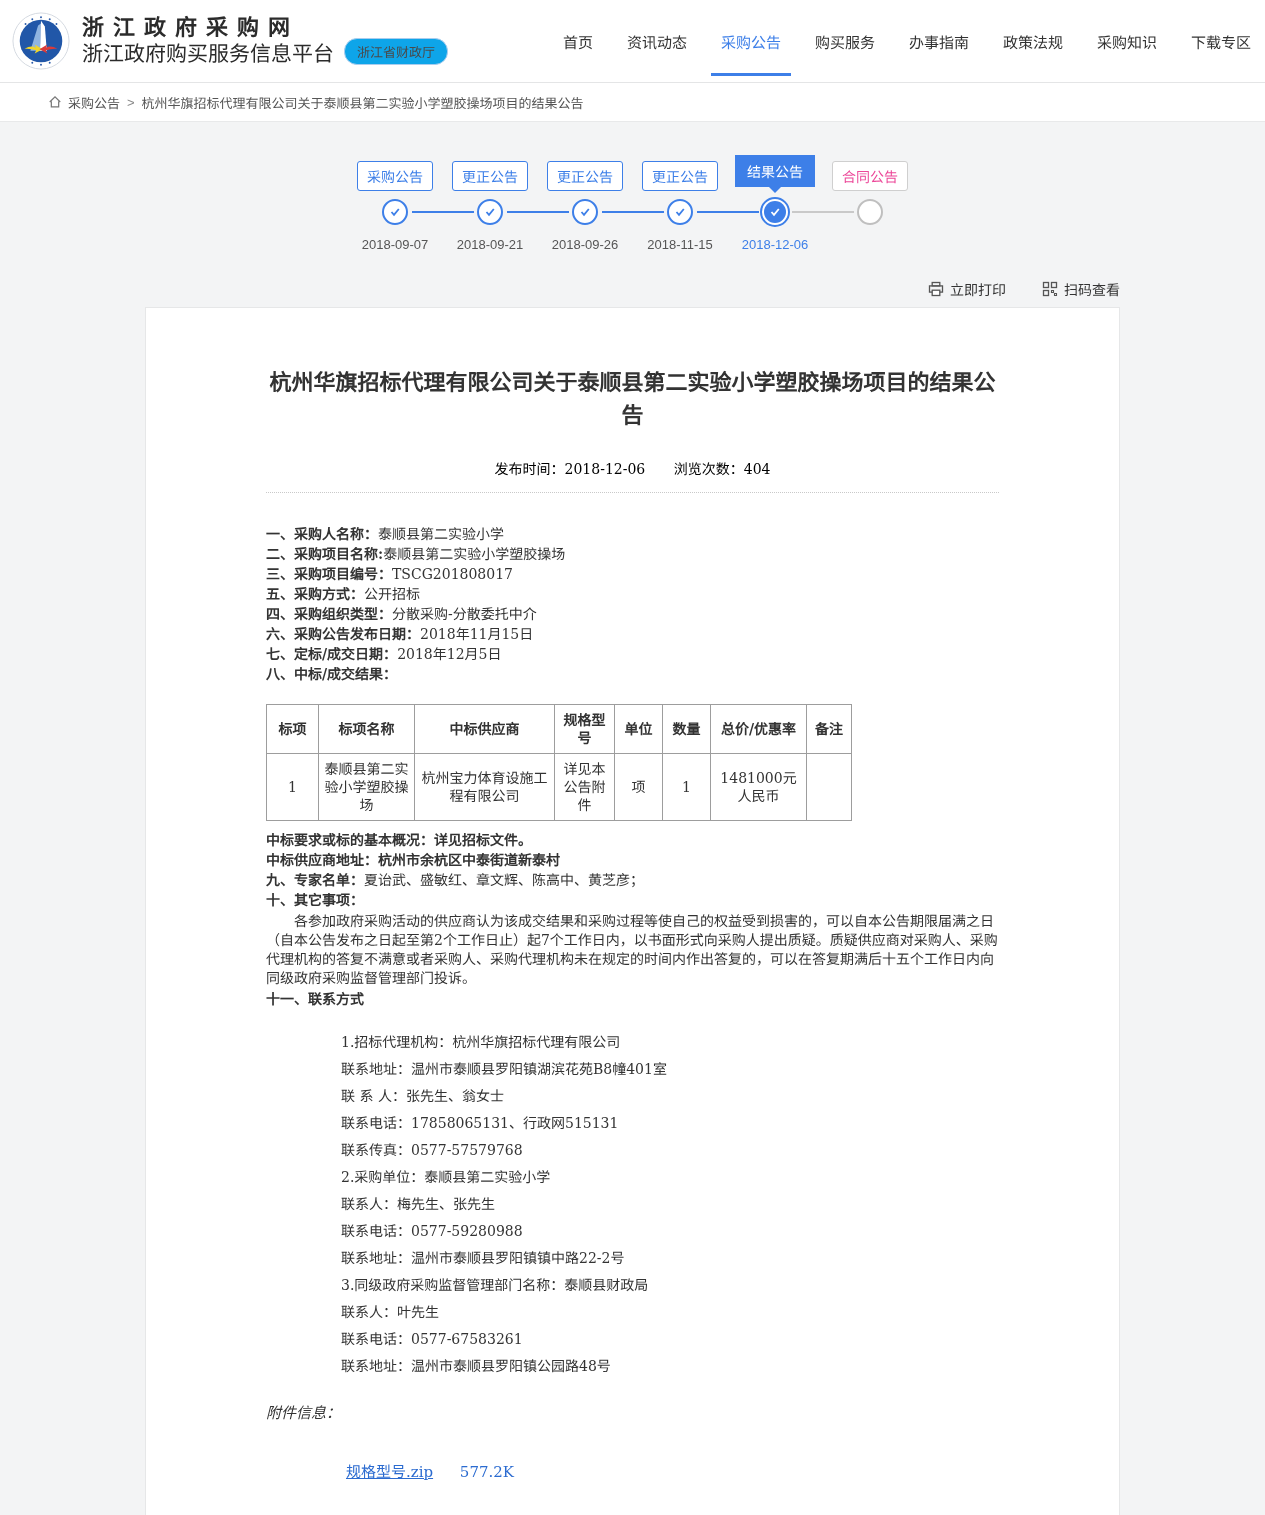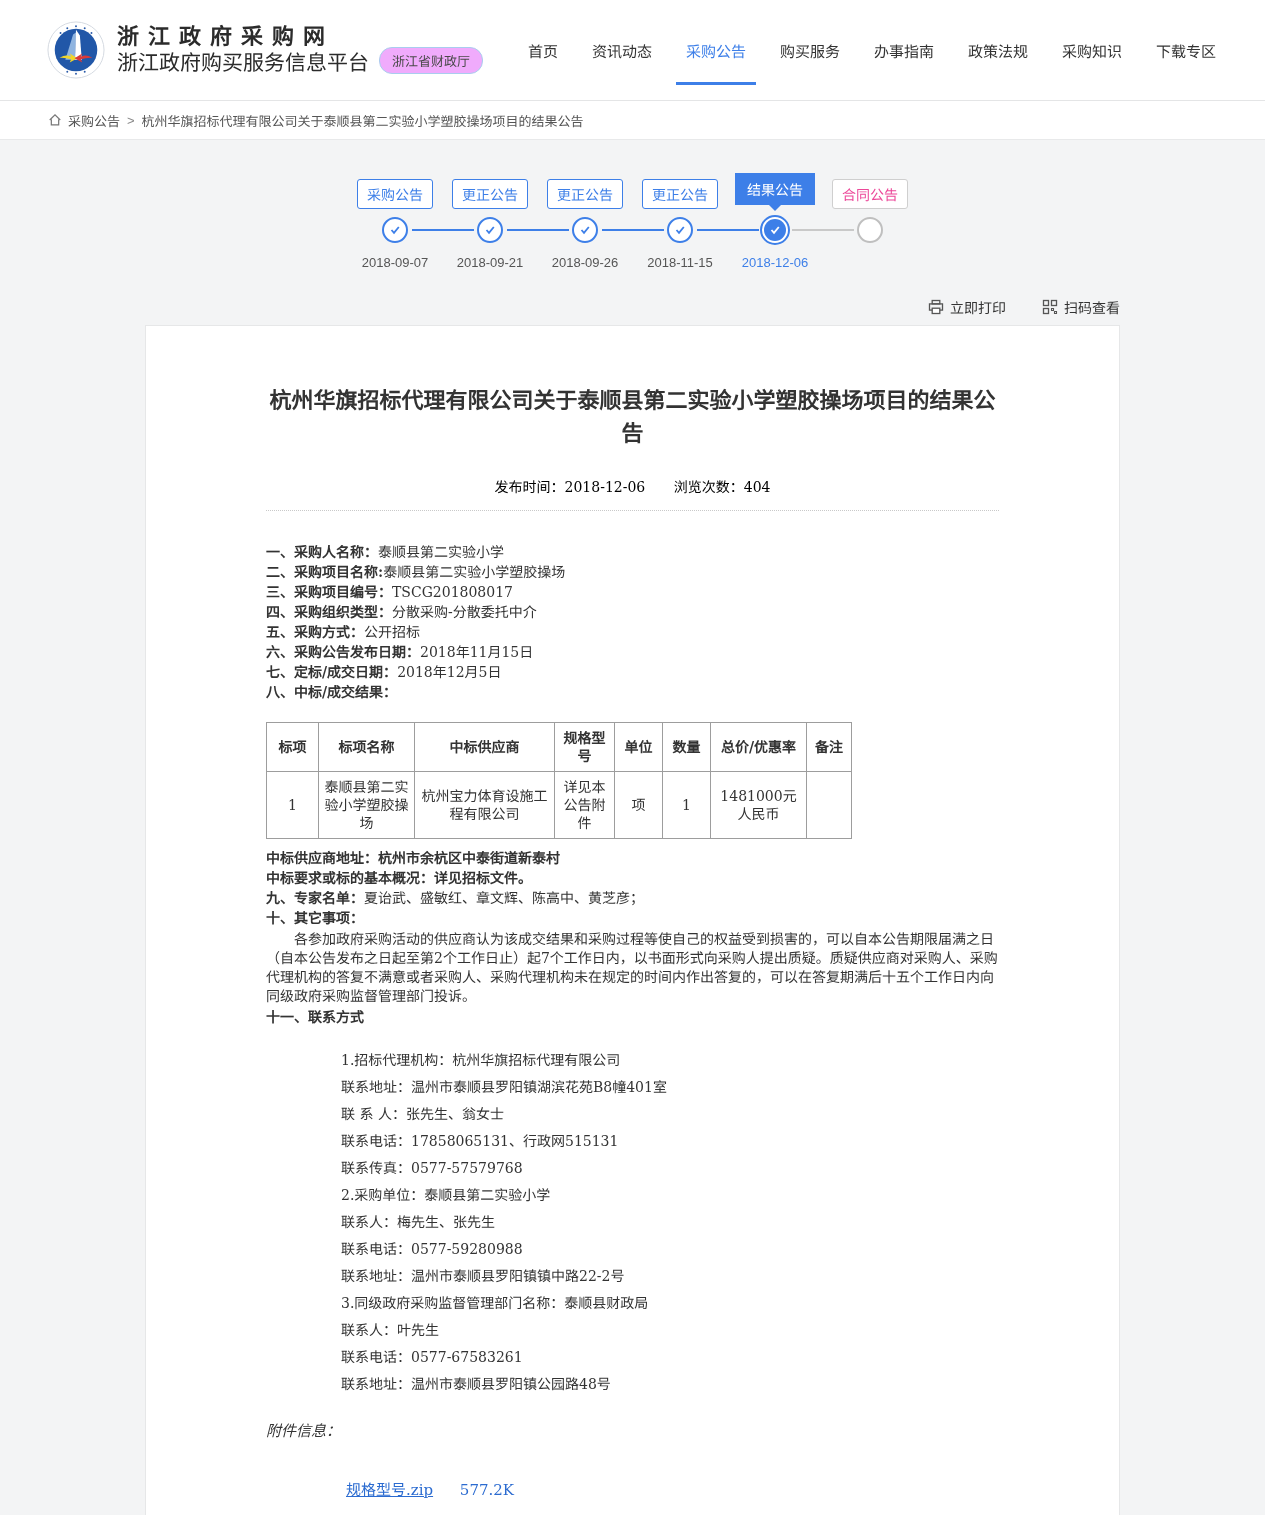--- a/index.html
+++ b/index.html
@@ -6,31 +6,31 @@
   html, body { width: 1265px; }
   body {
     min-height: 1515px;
     background: #f3f4f5;
     font-family: "Liberation Sans", sans-serif;
     color: #333;
   }
 
   
   .site-header {
-    height: 101px; background: #fff; border-bottom: 1px solid #e4e5e6;
-    display: flex; align-items: center; padding: 0 47px;
+    height: 83px; background: #fff; border-bottom: 1px solid #e4e5e6;
+    display: flex; align-items: center; padding: 0 12px;
   }
   .brand { display: flex; align-items: center; }
   .logo { width: 58px; height: 58px; flex: 0 0 auto; }
   .brand-text { margin-left: 12px; }
   .brand-title { font-size: 22px; font-weight: bold; color: #2b2b2b; letter-spacing: 9px; line-height: 26px; white-space: nowrap; }
   .brand-sub   { font-size: 21px; font-weight: normal; color: #2b2b2b; line-height: 26px; white-space: nowrap; }
   .fin-badge {
     align-self: flex-end; margin: 0 0 5px 10px;
-    font-size: 13px; color: #4a4a4a; background: #f0abfc;
+    font-size: 13px; color: #4a4a4a; background: #0ea5e9;
     border: 1px solid #a9cdee; border-radius: 13px; padding: 3px 12px; white-space: nowrap;
   }
   .main-nav { margin-left: auto; display: flex; }
   .nav-item {
     position: relative; font-size: 15px; color: #333; margin-left: 30px;
     padding: 31px 2px; cursor: pointer; white-space: nowrap;
   }
   .nav-item.active { color: #3d7fe8; }
   .nav-item.active::after {
     content: ""; position: absolute; left: -8px; right: -8px; bottom: 7px;
@@ -312,22 +312,22 @@
     </span>
   </div>
 
   <div class="art-divider"></div>
 
   <div class="doc">
 
     <p class="doc-line"><span class="lbl">一、采购人名称：</span><span>泰顺县第二实验小学</span></p>
     <p class="doc-line"><span class="lbl">二、采购项目名称:</span><span>泰顺县第二实验小学塑胶操场</span></p>
     <p class="doc-line"><span class="lbl">三、采购项目编号：</span><span>TSCG201808017</span></p>
+    <p class="doc-line"><span class="lbl">五、采购方式：</span><span>公开招标</span></p>
     <p class="doc-line"><span class="lbl">四、采购组织类型：</span><span>分散采购-分散委托中介</span></p>
-    <p class="doc-line"><span class="lbl">五、采购方式：</span><span>公开招标</span></p>
     <p class="doc-line"><span class="lbl">六、采购公告发布日期：</span><span>2018年11月15日</span></p>
     <p class="doc-line"><span class="lbl">七、定标/成交日期：</span><span>2018年12月5日</span></p>
     <p class="doc-line"><span class="lbl">八、中标/成交结果：</span></p>
 
     <table class="result">
       <colgroup>
         <col style="width:52px">
           <col style="width:96px">
           <col style="width:140px">
           <col style="width:60px">
@@ -355,22 +355,22 @@
           <td>杭州宝力体育设施工程有限公司</td>
           <td>详见本公告附件</td>
           <td>项</td>
           <td>1</td>
           <td>1481000元人民币</td>
           <td></td>
         </tr>
       </tbody>
     </table>
 
+    <p class="doc-line all-bold"><span class="lbl">中标要求或标的基本概况：</span><span>详见招标文件。</span></p>
     <p class="doc-line all-bold"><span class="lbl">中标供应商地址：</span><span>杭州市余杭区中泰街道新泰村</span></p>
-    <p class="doc-line all-bold"><span class="lbl">中标要求或标的基本概况：</span><span>详见招标文件。</span></p>
     <p class="doc-line"><span class="lbl">九、专家名单：</span><span>夏诒武、盛敏红、章文辉、陈高中、黄芝彦；</span></p>
     <p class="doc-line"><span class="lbl">十、其它事项：</span></p>
     <p class="other-para">各参加政府采购活动的供应商认为该成交结果和采购过程等使自己的权益受到损害的，可以自本公告期限届满之日（自本公告发布之日起至第2个工作日止）起7个工作日内，以书面形式向采购人提出质疑。质疑供应商对采购人、采购代理机构的答复不满意或者采购人、采购代理机构未在规定的时间内作出答复的，可以在答复期满后十五个工作日内向同级政府采购监督管理部门投诉。</p>
     <p class="doc-line"><span class="lbl">十一、联系方式</span></p>
 
     <div class="contact-block">
       <p>1.招标代理机构：杭州华旗招标代理有限公司</p>
       <p>联系地址：温州市泰顺县罗阳镇湖滨花苑B8幢401室</p>
       <p>联 系 人：张先生、翁女士</p>
       <p>联系电话：17858065131、行政网515131</p>

